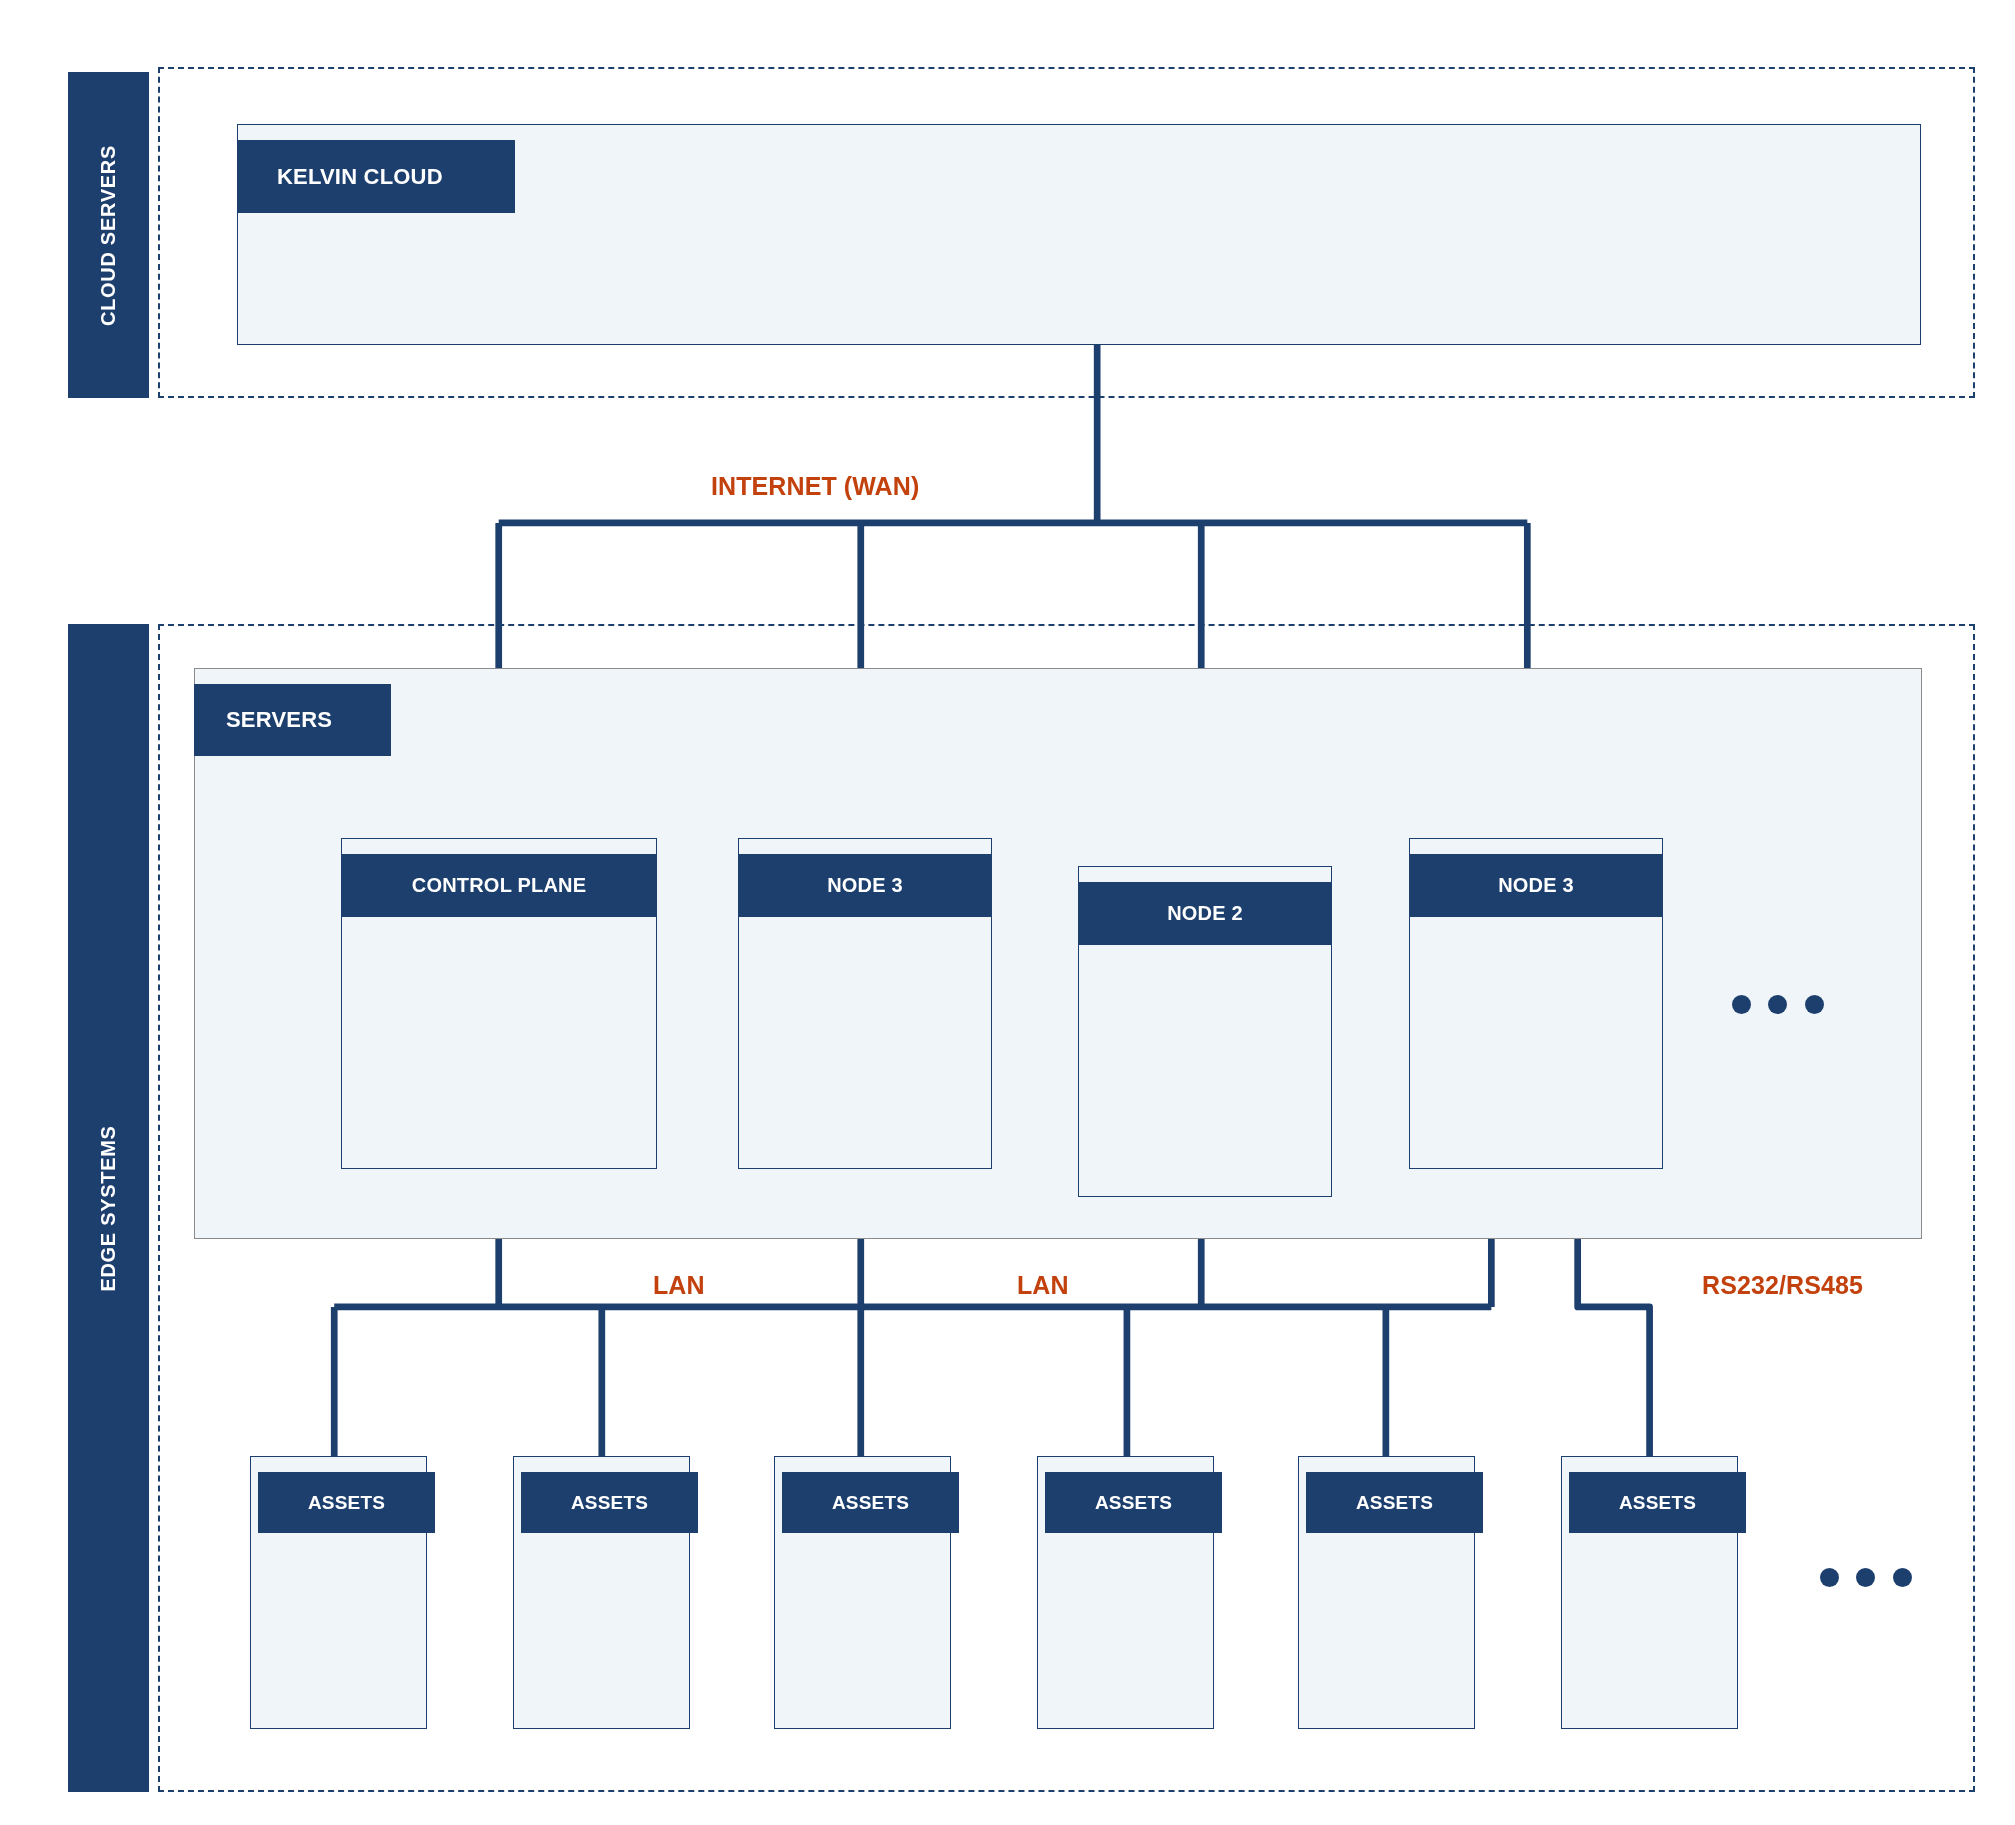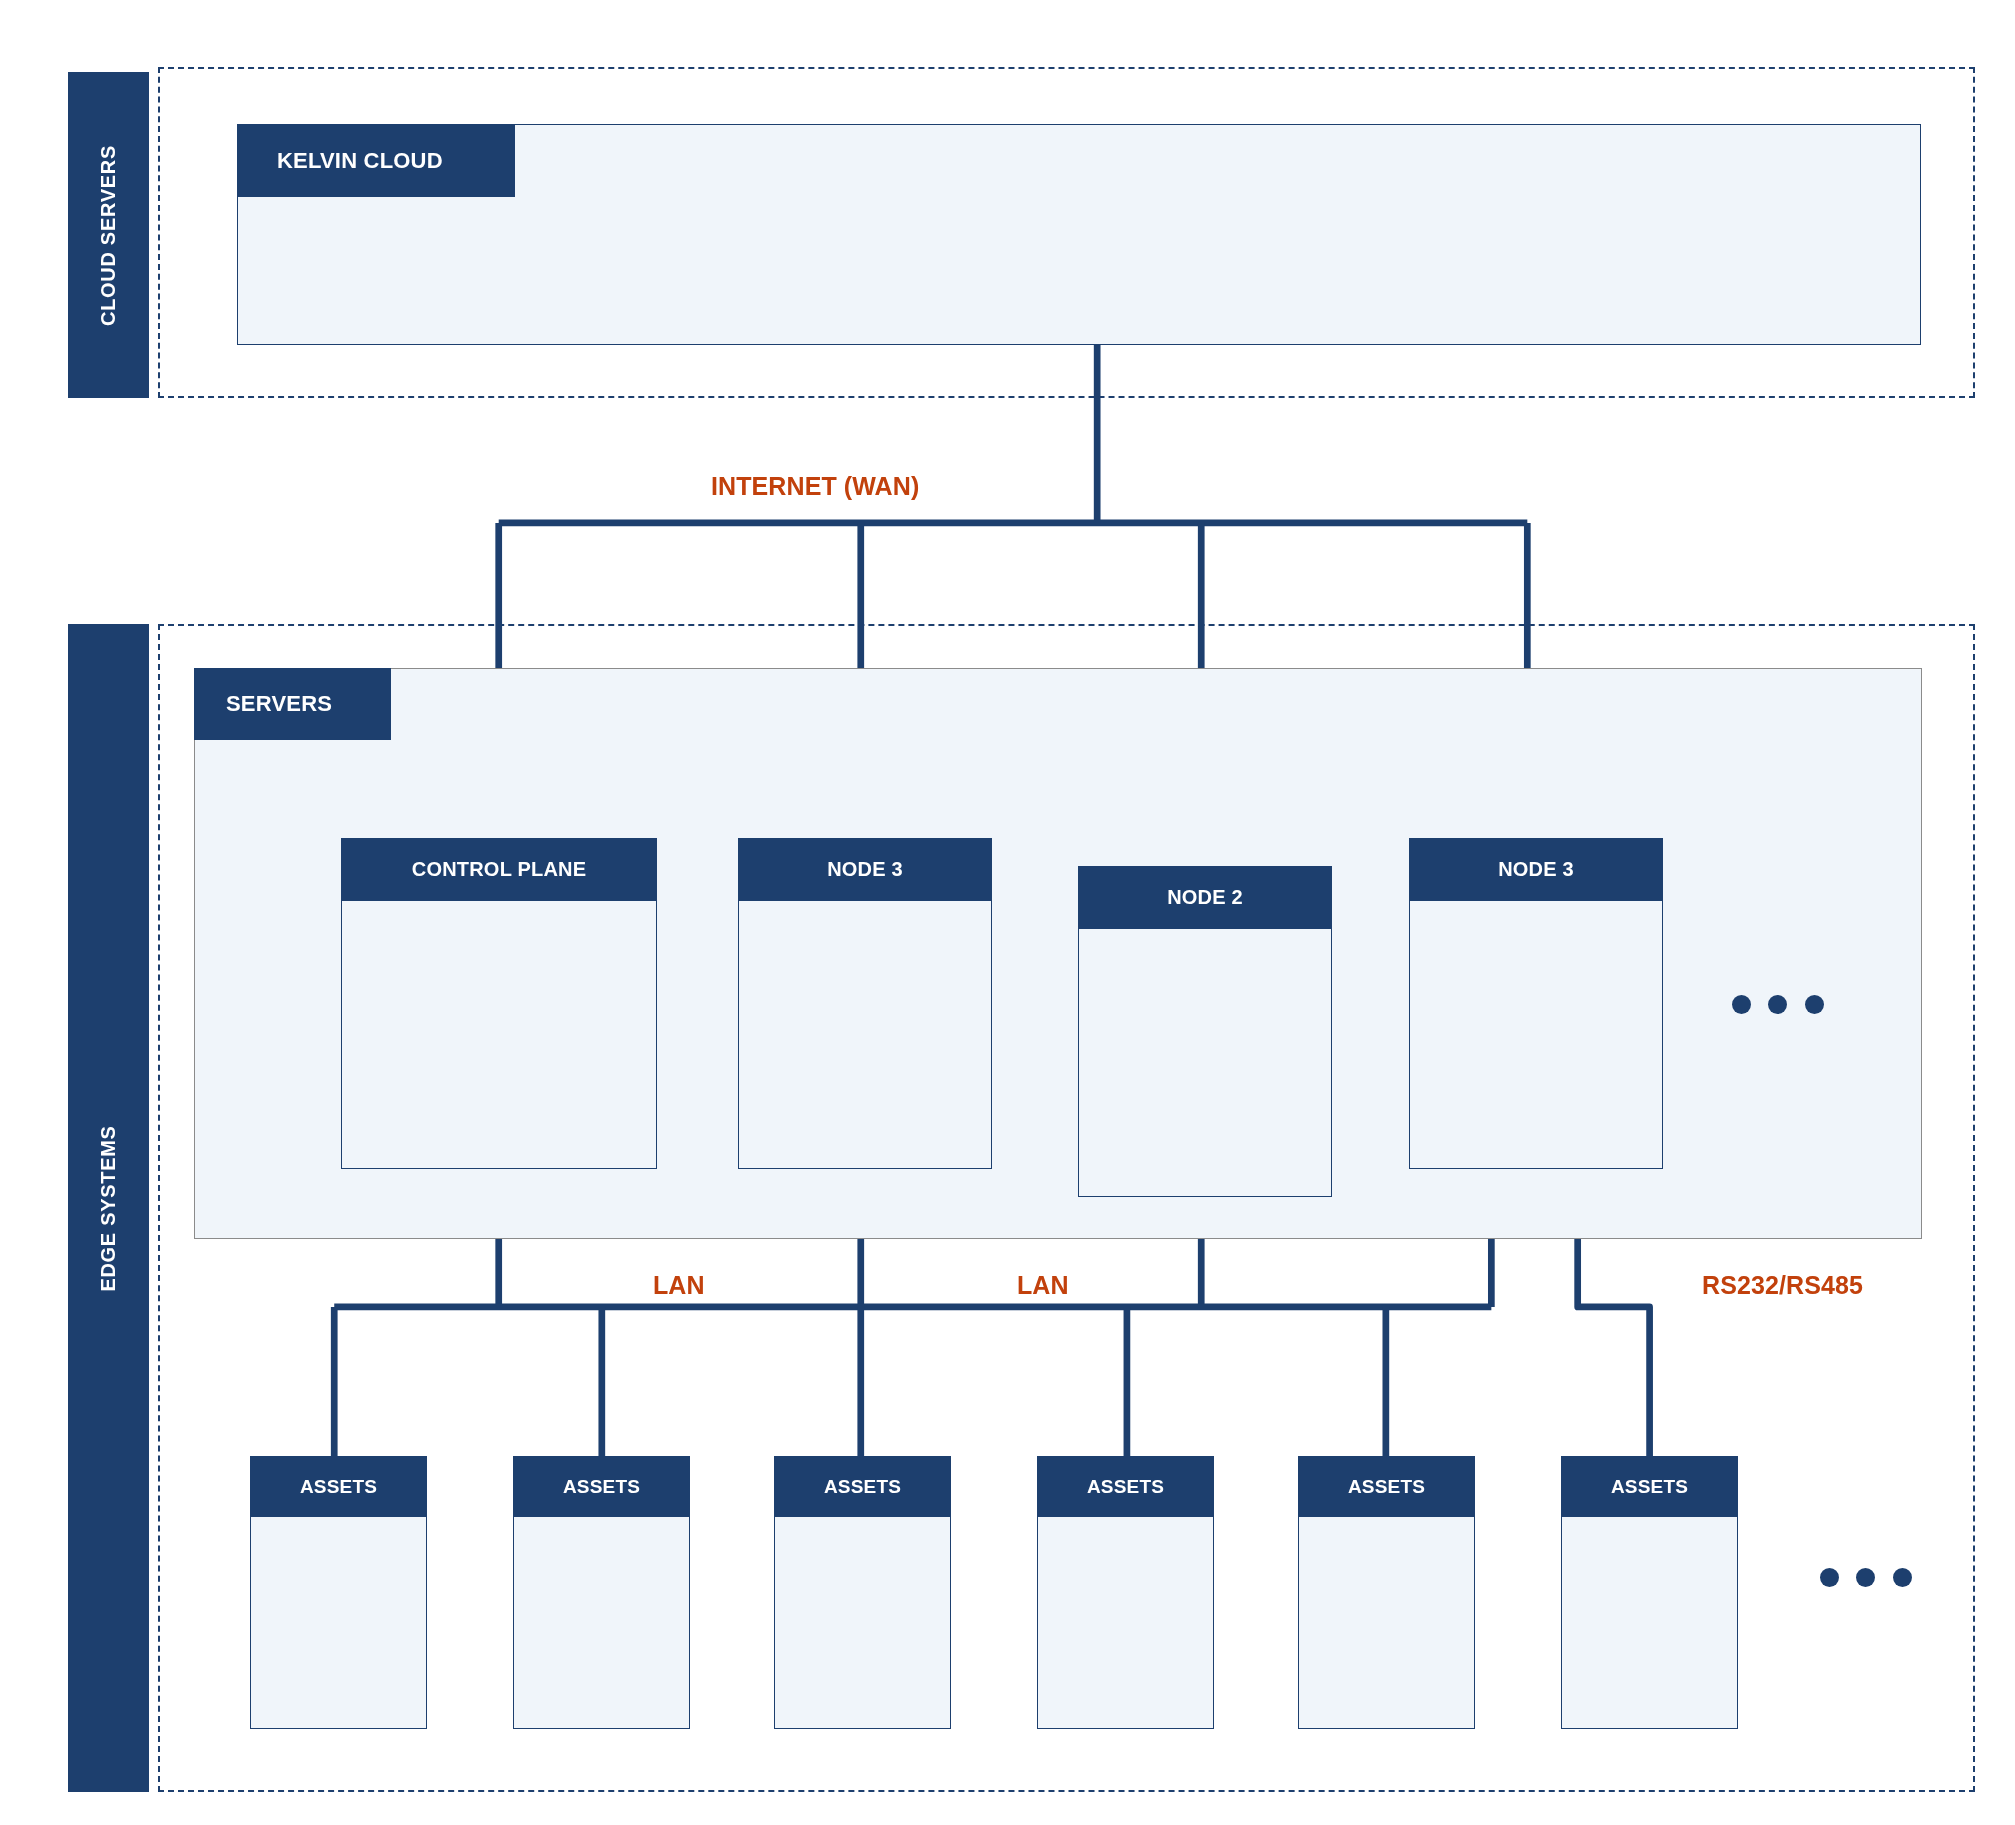--- a/index.html
+++ b/index.html
@@ -14,21 +14,21 @@
   .sidebar{position:absolute;background:#1d3f6e;display:flex;align-items:center;justify-content:center;}
   .sidebar span{
     color:#ffffff;font-weight:bold;letter-spacing:0.7px;white-space:nowrap;
     transform:rotate(-90deg);font-size:20px;
   }
 
   
   .panel{position:absolute;box-sizing:border-box;}
   .panel .p-body{position:absolute;left:0;top:0;width:100%;height:100%;
       background:#f0f5fa;border:1.4px solid #1d3f6e;box-sizing:border-box;}
-  .panel .p-head{position:absolute;left:0;top:0;background:#1d3f6e;color:#fff;
+  .panel .p-head{position:absolute;left:0;top:16px;background:#1d3f6e;color:#fff;
       display:flex;align-items:center;box-sizing:border-box;z-index:3;}
   .panel .p-head span{font-weight:bold;white-space:nowrap;}
 
   
   #kelvin-cloud{left:237px;top:124px;width:1684px;height:221px;}
   #kelvin-cloud .p-head{width:278px;height:73px;padding-left:40px;}
   #kelvin-cloud .p-head span{font-size:22px;letter-spacing:0.2px;}
 
   
   #cluster{left:194px;top:668px;width:1728px;height:571px;}
@@ -36,21 +36,21 @@
   #cluster .p-head{width:197px;height:72px;padding-left:32px;}
   #cluster .p-head span{font-size:22px;letter-spacing:0.2px;}
 
   
   .node{height:331px;top:838px;border-radius:20px;}
   .node .p-head{width:100%;height:63px;justify-content:center;}
   .node .p-head span{font-size:20px;letter-spacing:0.2px;}
 
   
   .asset{height:273px;top:1456px;}
-  .asset .p-head{width:100%;height:61px;justify-content:center;}
+  .asset .p-head{width:100%;height:61px;justify-content:center;margin-left:8px;}
   .asset .p-head span{font-size:19px;letter-spacing:0.2px;}
 
   
   .wire-label{position:absolute;color:#c2410c;font-weight:bold;white-space:nowrap;
       font-size:25px;letter-spacing:0.1px;}
 
   
   .dots{position:absolute;display:flex;gap:17.3px;align-items:center;}
   .dots i{display:block;width:19px;height:19px;border-radius:50%;background:#1d3f6e;}
 </style>

